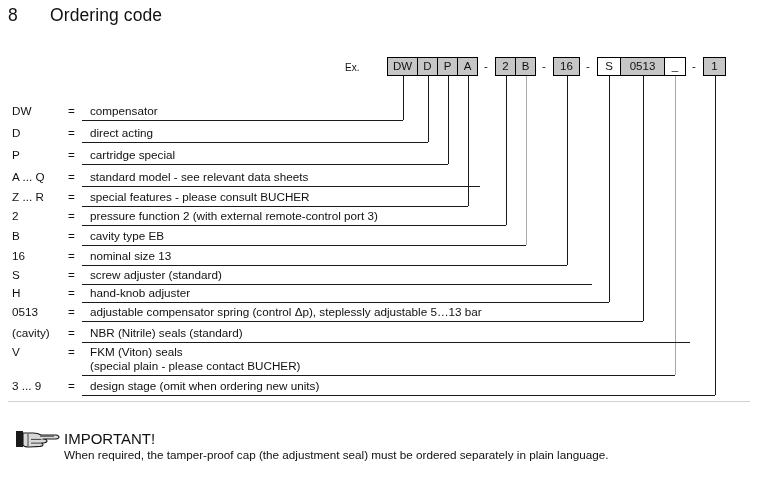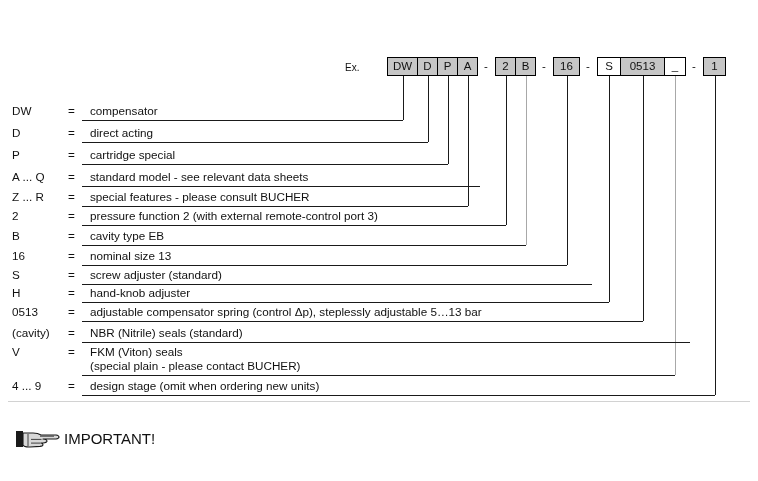--- a/index.html
+++ b/index.html
@@ -58,20 +58,23 @@
   
   .imp-icon{position:absolute;left:16px;top:428px;width:44px;height:22px;}
   .imp-title{position:absolute;left:64px;top:430px;font-size:15px;}
   .imp-text{position:absolute;left:64px;top:448px;font-size:11.7px;white-space:nowrap;}
 </style>
 </head>
 <body>
 
 <div id="page">
 
+  <div class="heading">
+    <span class="num">8</span><span>Ordering code</span>
+  </div>
 
   <div class="ex-label">Ex.</div>
 
   <div class="codebar" id="codebar">
       <div class="cbox" style="left: 0px; width: 31px;">DW</div>
       <div class="cbox" style="left: 30px; width: 21px;">D</div>
       <div class="cbox" style="left: 50px; width: 21px;">P</div>
       <div class="cbox" style="left: 70px; width: 21px;">A</div>
       <div class="dash" style="left: 90px; width: 18px;">-</div>
       <div class="cbox" style="left: 108px; width: 21px;">2</div>
@@ -151,21 +154,21 @@
         <span class="code">V</span>
         <span class="eq">=</span>
         <span class="desc">FKM (Viton) seals</span>
       </div>
       <div class="row" style="top: 359px;">
         <span class="code"></span>
         <span class="eq"></span>
         <span class="desc">(special plain - please contact BUCHER)</span>
       </div>
       <div class="row" style="top: 379px;">
-        <span class="code">4 ... 9</span>
+        <span class="code">3 ... 9</span>
         <span class="eq">=</span>
         <span class="desc">design stage (omit when ordering new units)</span>
       </div>
     </div>
 
   <div id="leader-host">
       <div class="vline" style="left: 403px; top: 76px; height: 44px;"></div>
       <div class="uline" style="left: 82px; top: 120px; width: 321px;"></div>
       <div class="vline" style="left: 428px; top: 76px; height: 66px;"></div>
       <div class="uline" style="left: 82px; top: 142px; width: 346px;"></div>
@@ -200,14 +203,15 @@
       <path d="M7 5 L17 5 Q22 5 25 7 L40 7 Q43 7.5 43 9 Q43 10.5 40 11 L27 11
                Q31 11.5 31 13 Q31 14.5 27 15 L25 15 Q27 15.5 27 16.7
                Q27 18 24 18.4 L14 19 Q8 19.2 7 17 Z" fill="#d8d8d8" stroke="#1a1a1a" stroke-width="1.1" stroke-linejoin="round"></path>
       <path d="M24 8.2 L38 8.2" stroke="#1a1a1a" stroke-width="0.8" fill="none"></path>
       <path d="M15 11.4 L25.5 11.4" stroke="#1a1a1a" stroke-width="0.8" fill="none"></path>
       <path d="M15 15.1 L24.5 15.1" stroke="#1a1a1a" stroke-width="0.8" fill="none"></path>
       <path d="M12 6 L12 18" stroke="#1a1a1a" stroke-width="0.8" fill="none"></path>
     </svg>
   </div>
   <div class="imp-title">IMPORTANT!</div>
+  <div class="imp-text">When required, the tamper-proof cap (the adjustment seal) must be ordered separately in plain language.</div>
 
 </div>
 
 </body></html>

